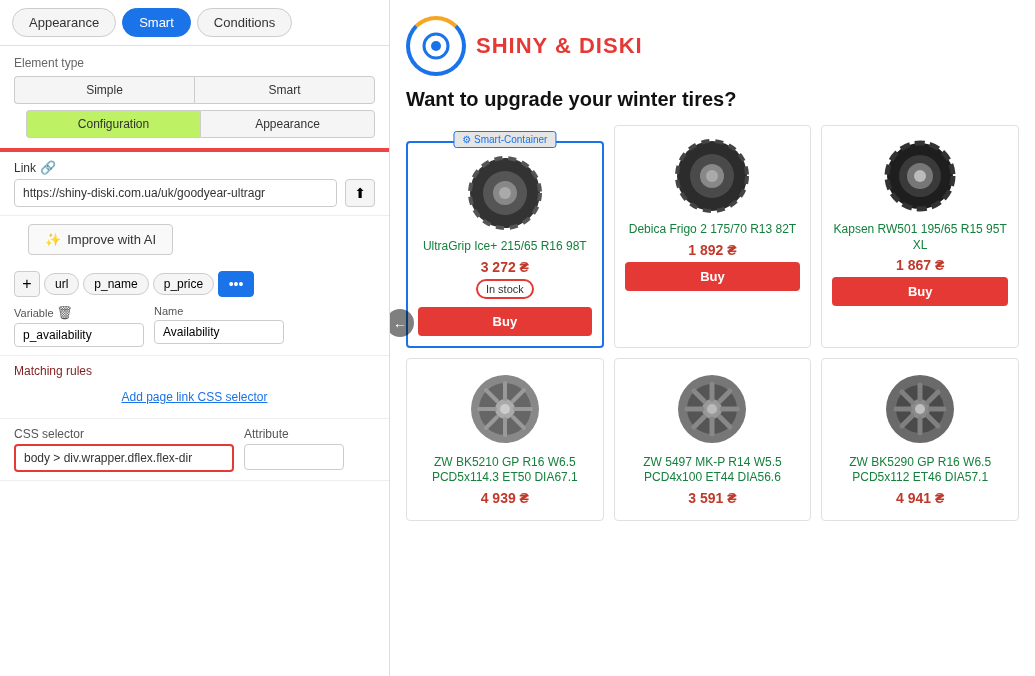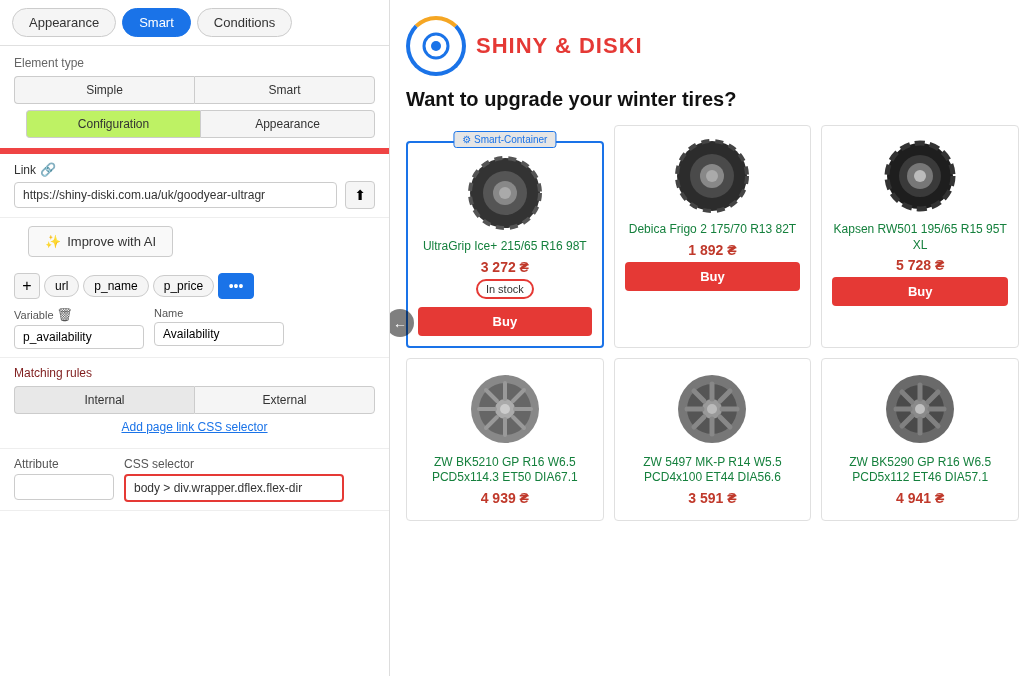--- a/index.html
+++ b/index.html
@@ -34,21 +34,21 @@
       color: #333;
     }
     .tab-btn.active {
       background: #1a73e8;
       color: #fff;
       border-color: #1a73e8;
     }
 
     .section {
       padding: 10px 14px;
-      border-bottom: 6px solid #ef4444;
+      border-bottom: 4px solid #ef4444;
     }
     .section-label {
       font-size: 12px;
       color: #666;
       margin-bottom: 6px;
     }
 
     .element-type-row {
       display: flex;
       gap: 0;
@@ -97,21 +97,20 @@
     .link-label {
       font-size: 12px;
       color: #333;
       margin-bottom: 4px;
       display: flex;
       align-items: center;
       gap: 4px;
     }
     .link-input-row {
       display: flex;
-      align-items: center;
       gap: 8px;
     }
     .link-input {
       flex: 1;
       border: 1px solid #ccc;
       border-radius: 4px;
       padding: 5px 8px;
       font-size: 12px;
       color: #333;
       overflow: hidden;
@@ -496,36 +495,32 @@
         <div class="var-field-label">
           <span>Name</span>
         </div>
         <input class="var-field-input" type="text" value="Availability" style="">
       </div>
     </div>
   </div>
 
   <div class="matching-section">
     <div class="matching-label">Matching rules</div>
-    <div class="matching-row">
-      <button>Internal</button>
-      <button>External</button>
-    </div>
     <div class="add-page-link">Add page link CSS selector</div>
   </div>
 
   <div class="css-selector-section">
     <div class="css-sel-row">
       <div class="css-sel-group">
+        <div class="css-sel-label">CSS selector</div>
+        <input class="css-sel-input" type="text" value="body &gt; div.wrapper.dflex.flex-dir" style="">
+      </div>
+      <div class="css-sel-group">
         <div class="css-sel-label">Attribute</div>
         <input class="css-attr-input" type="text" value="" style="">
-      </div>
-      <div class="css-sel-group">
-        <div class="css-sel-label">CSS selector</div>
-        <input class="css-sel-input" type="text" value="body &gt; div.wrapper.dflex.flex-dir" style="">
       </div>
     </div>
   </div>
 
 </div>
 
 <div class="right-panel">
 
   <div class="preview-header">
     <div class="logo-circle">
@@ -579,21 +574,21 @@
 
     <div class="product-card">
       <svg class="tire-img" viewBox="0 0 90 80">
         <ellipse cx="45" cy="40" rx="33" ry="33" fill="#1e1e1e"></ellipse>
         <ellipse cx="45" cy="40" rx="21" ry="21" fill="#3a3a3a"></ellipse>
         <ellipse cx="45" cy="40" rx="13" ry="13" fill="#777"></ellipse>
         <ellipse cx="45" cy="40" rx="6" ry="6" fill="#bbb"></ellipse>
         <ellipse cx="45" cy="40" rx="33" ry="33" fill="none" stroke="#333" stroke-width="5" stroke-dasharray="10 5"></ellipse>
       </svg>
       <div class="product-name">Kapsen RW501 195/65 R15 95T XL</div>
-      <div class="product-price">5 728 ₴</div>
+      <div class="product-price">1 867 ₴</div>
       <button class="buy-btn">Buy</button>
     </div>
 
     <div class="product-card">
       <svg class="wheel-img" viewBox="0 0 90 80">
         <circle cx="45" cy="40" r="34" fill="#888"></circle>
         <circle cx="45" cy="40" r="26" fill="#666"></circle>
         <circle cx="45" cy="40" r="10" fill="#aaa"></circle>
         <circle cx="45" cy="40" r="5" fill="#ccc"></circle>
 

